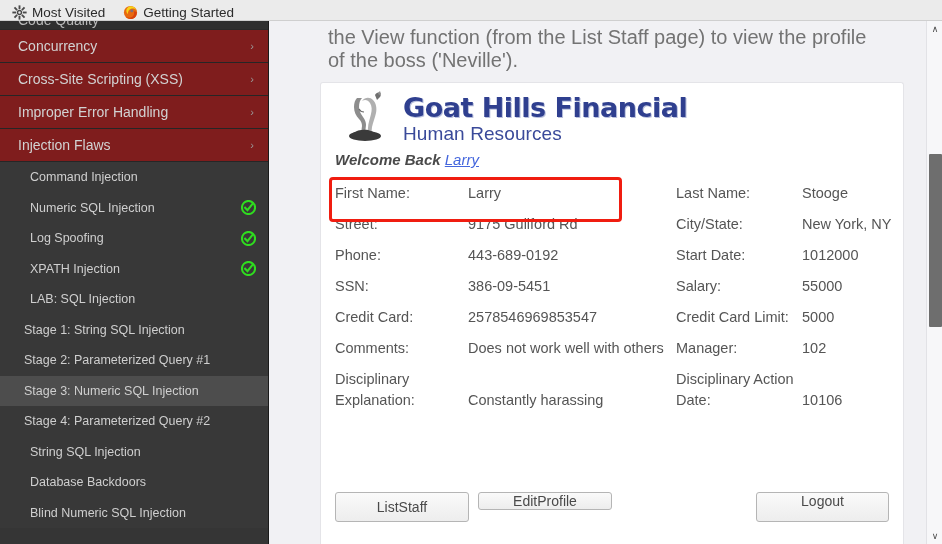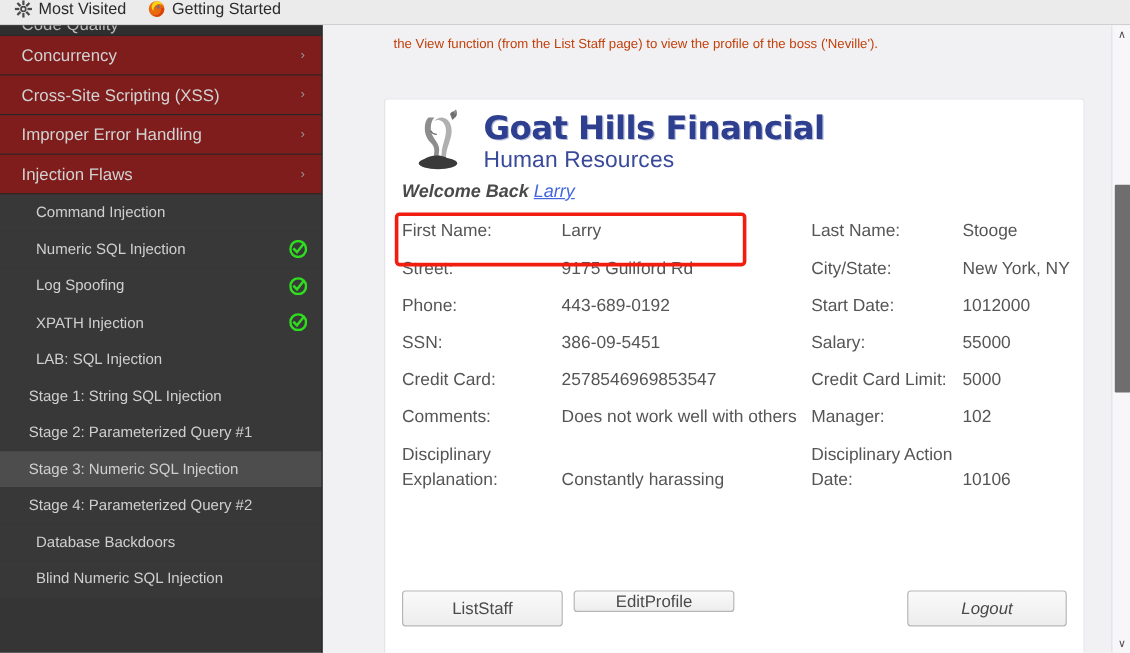--- a/index.html
+++ b/index.html
@@ -9,21 +9,21 @@
     font-family: "Liberation Sans", sans-serif;
     background: #ffffff;
   }
 
   
   #bookmark-bar {
     position: absolute; left: 0; top: 0;
     width: 942px; height: 21px;
     background: #ebebeb;
     border-bottom: 1px solid #cfcfcf;
-    display: flex; align-items: flex-start;
+    display: flex; align-items: flex-end;
     padding-left: 12px;
   }
   .bm-item {
     display: flex; align-items: center;
     gap: 5px; margin-right: 18px;
     font-size: 13.5px; color: #2b2b2b;
     cursor: default; white-space: nowrap;
   }
   .bm-ico { width: 15px; height: 15px; display: block; }
 
@@ -90,21 +90,21 @@
     width: 13px; height: 173px;
     background: #6e6e6e; border-radius: 1px;
     cursor: pointer;
   }
 
   #content-col {
     position: absolute; left: 22px; top: 0;
     width: 628px; height: 523px;
   }
   #lesson-text {
-    font-size: 11px; color: #c2410c; line-height: 23px;
+    font-size: 20px; color: #737373; line-height: 23px;
     padding: 5px 20px 0 37px;
     width: 600px;
   }
 
   
   #app-card {
     position: absolute; left: 29px; top: 61px;
     width: 584px; height: 462px;
     background: #ffffff;
     border: 1px solid #e4e4e8;
@@ -273,20 +273,23 @@
         <span>Stage 1: String SQL Injection</span>
       </div>
       <div class="leaf indent2">
         <span>Stage 2: Parameterized Query #1</span>
       </div>
       <div class="leaf indent2 sel">
         <span>Stage 3: Numeric SQL Injection</span>
       </div>
       <div class="leaf indent2">
         <span>Stage 4: Parameterized Query #2</span>
+      </div>
+      <div class="leaf">
+        <span>String SQL Injection</span>
       </div>
       <div class="leaf">
         <span>Database Backdoors</span>
       </div>
       <div class="leaf">
         <span>Blind Numeric SQL Injection</span>
       </div>
     </div>
 </div>
 
@@ -369,21 +372,21 @@
           </div>
         <div id="red-box"></div>
       </div>
 
       <div class="btn" id="btn-liststaff" style="display: flex; align-items: center; justify-content: center;">
         <span>ListStaff</span>
       </div>
       <div class="btn" id="btn-editprofile" style="display: flex; align-items: center; justify-content: center;">
         <span>EditProfile</span>
       </div>
-      <div class="btn" id="btn-logout" style="display: flex; align-items: center; justify-content: center; font-style: italic;">
+      <div class="btn" id="btn-logout" style="display: flex; align-items: flex-start; justify-content: center;">
         <span>Logout</span>
       </div>
 
     </div>
   </div>
 
   <div id="scroll-track">
     <div class="arrow-btn" id="scroll-up">∧</div>
     <div id="scroll-thumb"></div>
     <div class="arrow-btn" id="scroll-down">∨</div>

